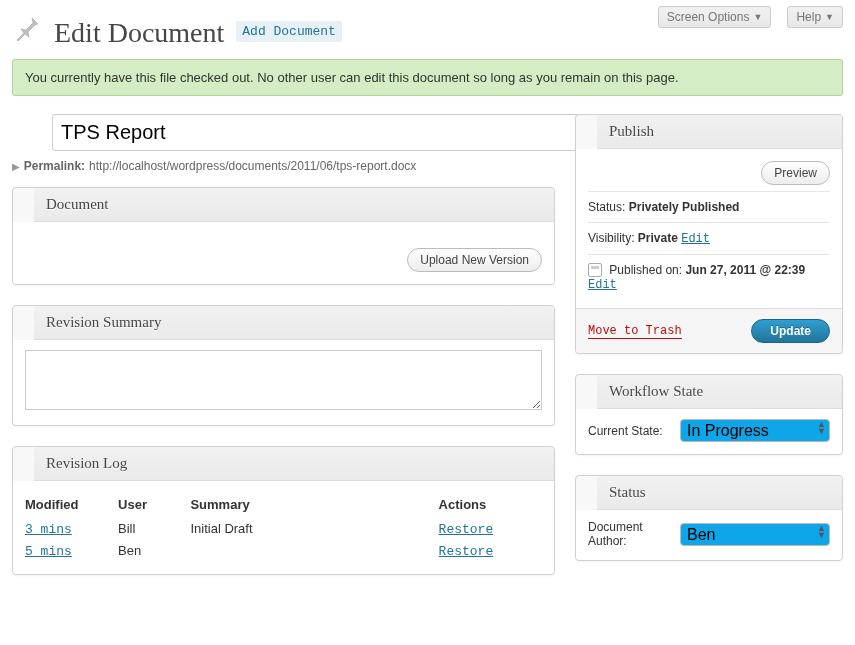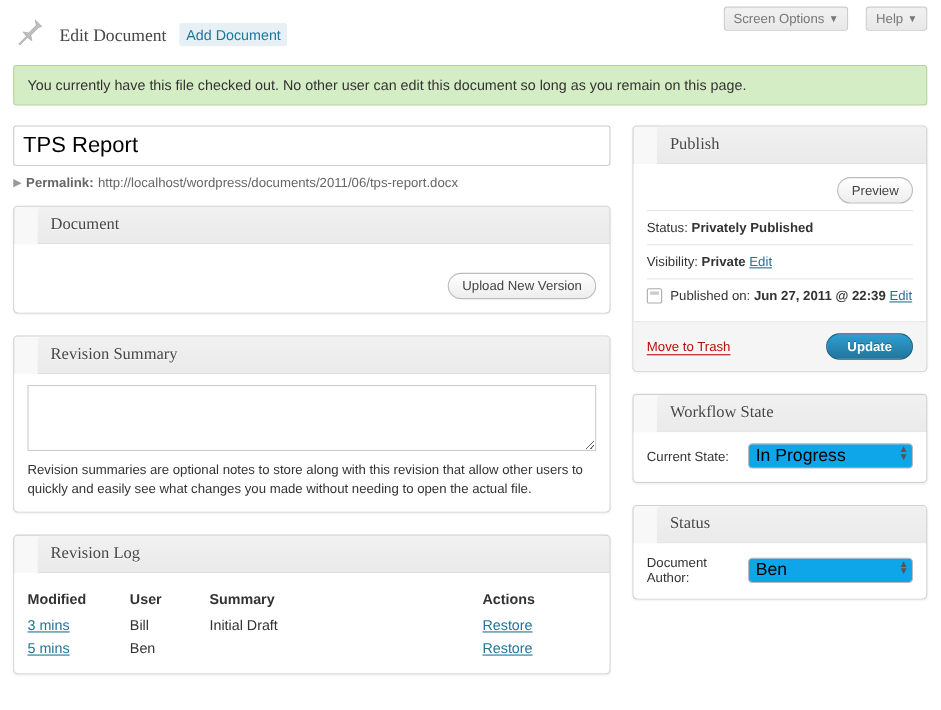--- a/index.html
+++ b/index.html
@@ -1,34 +1,34 @@
 <!DOCTYPE html>
 <html><head>
 <meta charset="utf-8">
 <style>
 * { box-sizing: border-box; margin: 0; padding: 0; }
 body { font-family: "Lucida Grande", Verdana, Arial, sans-serif; font-size: 13px; color: #333; background: #fff; padding: 10px 12px; }
-a { color: #21759b; text-decoration: underline; cursor: pointer; }
+a { color: #21759b; text-decoration: underline; cursor: pointer; font-family: Liberation Mono, monospace; }
 
 .top-right { position: absolute; top: 6px; right: 12px; display: flex; gap: 16px; }
 .screen-tab { background: linear-gradient(#f1f1f1,#e8e8e8); border: 1px solid #ccc; border-radius: 3px; padding: 3px 8px; font-size: 12px; color: #777; cursor: pointer; display: flex; align-items: center; gap: 4px; }
 .screen-tab .tri { font-size: 9px; }
 
 .header { display: flex; align-items: center; gap: 10px; padding: 4px 0 10px 0; }
 .pin-icon svg { width: 32px; height: 32px; }
-.header h1 { font-family: Georgia, "Times New Roman", serif; font-size: 16px; font-weight: normal; color: #464646; padding-top:2px; }
+.header h1 { font-family: Georgia, "Times New Roman", serif; font-size: 28px; font-weight: normal; color: #464646; padding-top:2px; }
 .add-new { color: #21759b; font-size: 13px; text-decoration: none; background: #e6f0f5; padding: 3px 6px; border-radius: 2px; margin-left: 2px; }
 
 .notice { background: #d5edc4; border: 1px solid #b5d29b; border-radius: 3px; padding: 10px 12px; color: #333; margin-bottom: 18px; }
 
 .columns { display: flex; gap: 20px; align-items: flex-start; }
 .col-left { flex: 1 1 auto; min-width: 0; }
 .col-right { width: 268px; flex: 0 0 268px; }
 
-.title-input { width: 100%; font-size: 20px; padding: 6px 8px; border: 1px solid #ccc; border-radius: 3px; background: #fff; font-family: "Lucida Grande", Verdana, Arial, sans-serif; }
+.title-input { width: 100%; font-size: 20px; padding: 6px 8px; border: 1px solid #ccc; border-radius: 3px; background: #fff; font-family: "Lucida Grande", Verdana, Arial, sans-serif; margin-left: 40px; }
 
 .permalink-row { font-size: 12px; color: #666; margin: 8px 0 14px 0; display: flex; align-items: center; gap: 4px; }
 .perm-tri { color: #999; font-size: 10px; cursor: pointer; }
 
 .postbox { border: 1px solid #d1d1d1; border-radius: 4px; background: #f8f8f8; margin-bottom: 20px; box-shadow: 0 1px 2px rgba(0,0,0,0.05); }
 .postbox h3 { font-family: Georgia, serif; font-weight: normal; font-size: 15px; color: #464646; padding: 8px 12px; background: linear-gradient(#f1f1f1,#eaeaea); border-bottom: 1px solid #ddd; border-top-left-radius: 4px; border-top-right-radius: 4px; text-shadow: 0 1px 0 #fff; margin-left: 21px; }
 .postbox .inside { padding: 10px 12px 12px 12px; background: #fff; border-bottom-left-radius: 4px; border-bottom-right-radius: 4px; }
 
 .latest-row { display:flex; justify-content:space-between; align-items:flex-start; gap:12px; }
 .latest strong { font-weight: bold; }
@@ -103,21 +103,20 @@
         <div style="text-align:right; margin-top:16px;">
           <button class="btn">Upload New Version</button>
         </div>
       </div>
     </div>
 
     <div class="postbox">
       <h3>Revision Summary</h3>
       <div class="inside">
         <textarea class="rev-sum" style=""></textarea>
-        <div class="help-text">Revision summaries are optional notes to store along with this revision that allow other users to quickly and easily see what changes you made without needing to open the actual file.</div>
       </div>
     </div>
 
     <div class="postbox">
       <h3>Revision Log</h3>
       <div class="inside">
         <table class="revlog">
           <thead>
             <tr>
               <th style="width:18%">Modified</th>

